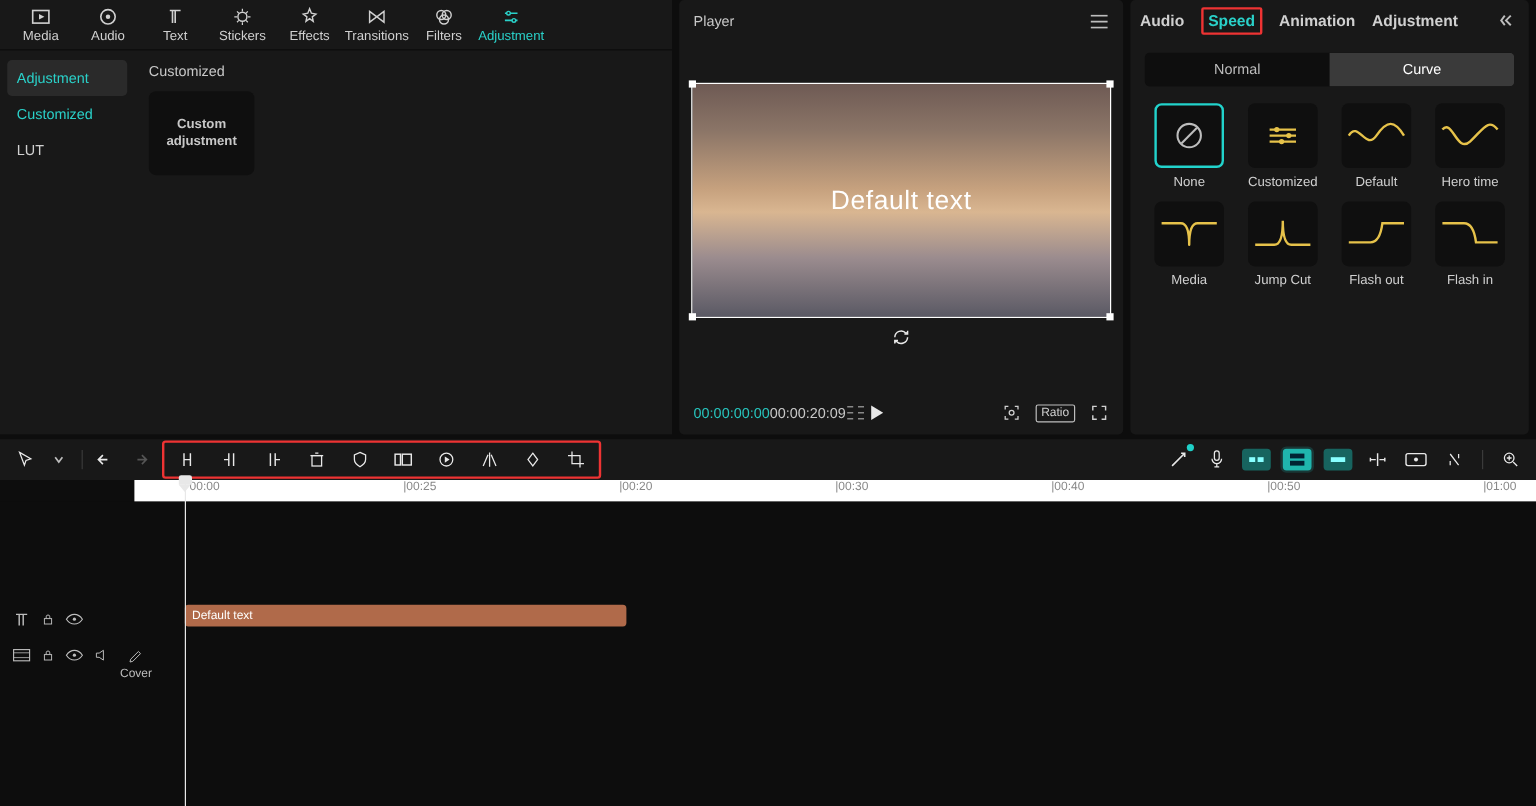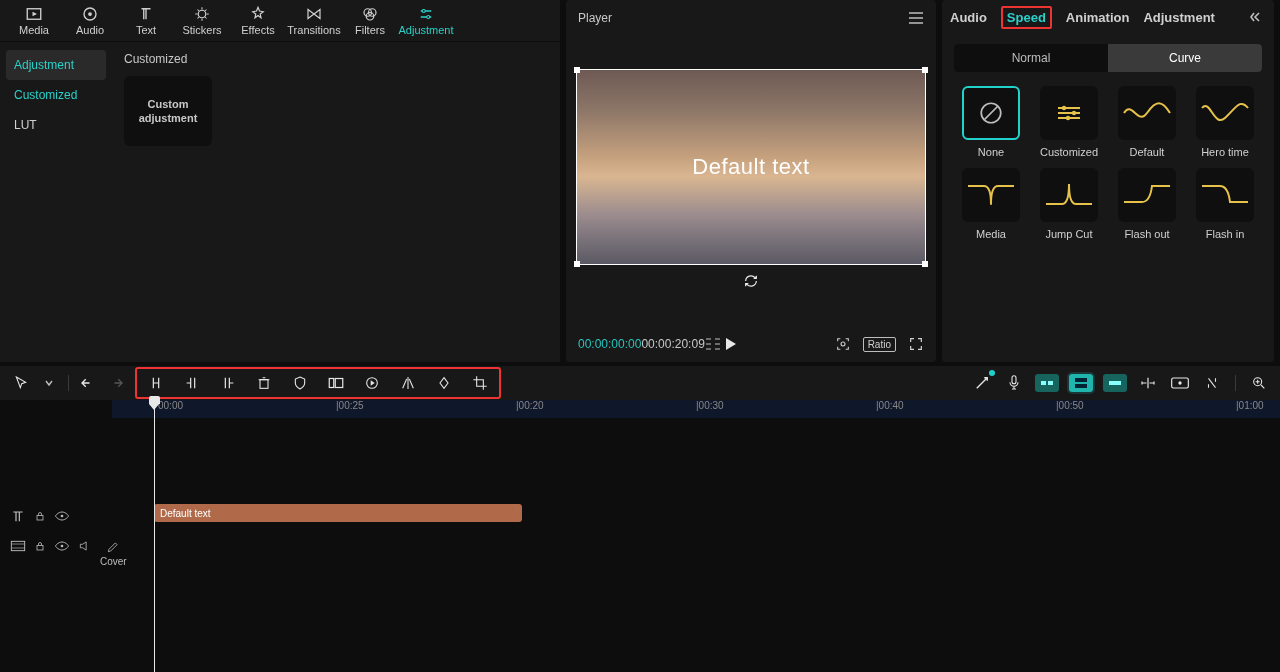--- a/index.html
+++ b/index.html
@@ -66,21 +66,21 @@
 .tl-left { display:flex; align-items:center; gap:6px; }
 .tl-icon { width:22px; height:22px; display:flex; align-items:center; justify-content:center; cursor:pointer; }
 .tl-sep { width:1px; height:16px; background:#3a3a3a; margin:0 2px; }
 .tool-group { display:flex; align-items:center; gap:14px; border:2px solid #e33; border-radius:3px; padding:3px 8px; }
 .tl-right { margin-left:auto; display:flex; align-items:center; gap:10px; }
 .chip { display:inline-flex; align-items:center; justify-content:center; width:24px; height:18px; border-radius:3px; font-size:10px; }
 .chip.teal { background:#17645f; color:#bff; }
 .chip.teal.active { background:#1fb5ad; color:#023; outline:2px solid #1fb5ad33; }
 
 
-.ruler { position:relative; height:18px; background:#0f172a; margin-left:112px; font-size:10px; color:#888; }
+.ruler { position:relative; height:18px; background:#ffffff; margin-left:112px; font-size:10px; color:#888; }
 .tick { position:absolute; top:0; transform:translateX(-6px); }
 
 
 .tracks { flex:1; display:flex; background:#0d0d0d; position:relative; }
 .track-head-col { width:112px; display:flex; flex-direction:column; }
 .track-head { height:36px; display:flex; align-items:center; gap:8px; padding:0 10px; color:#bdbdbd; }
 .track-head.video { height:76px; align-items:flex-start; padding-top:6px; }
 .cover-cell { display:flex; flex-direction:column; align-items:center; justify-content:center; width:28px; color:#bdbdbd; font-size:10px; gap:2px; }
 .track-body { position:relative; flex:1; }
 .playhead { position:absolute; left:42px; top:-18px; bottom:0; width:1px; background:#e8e8e8; z-index:5; }

